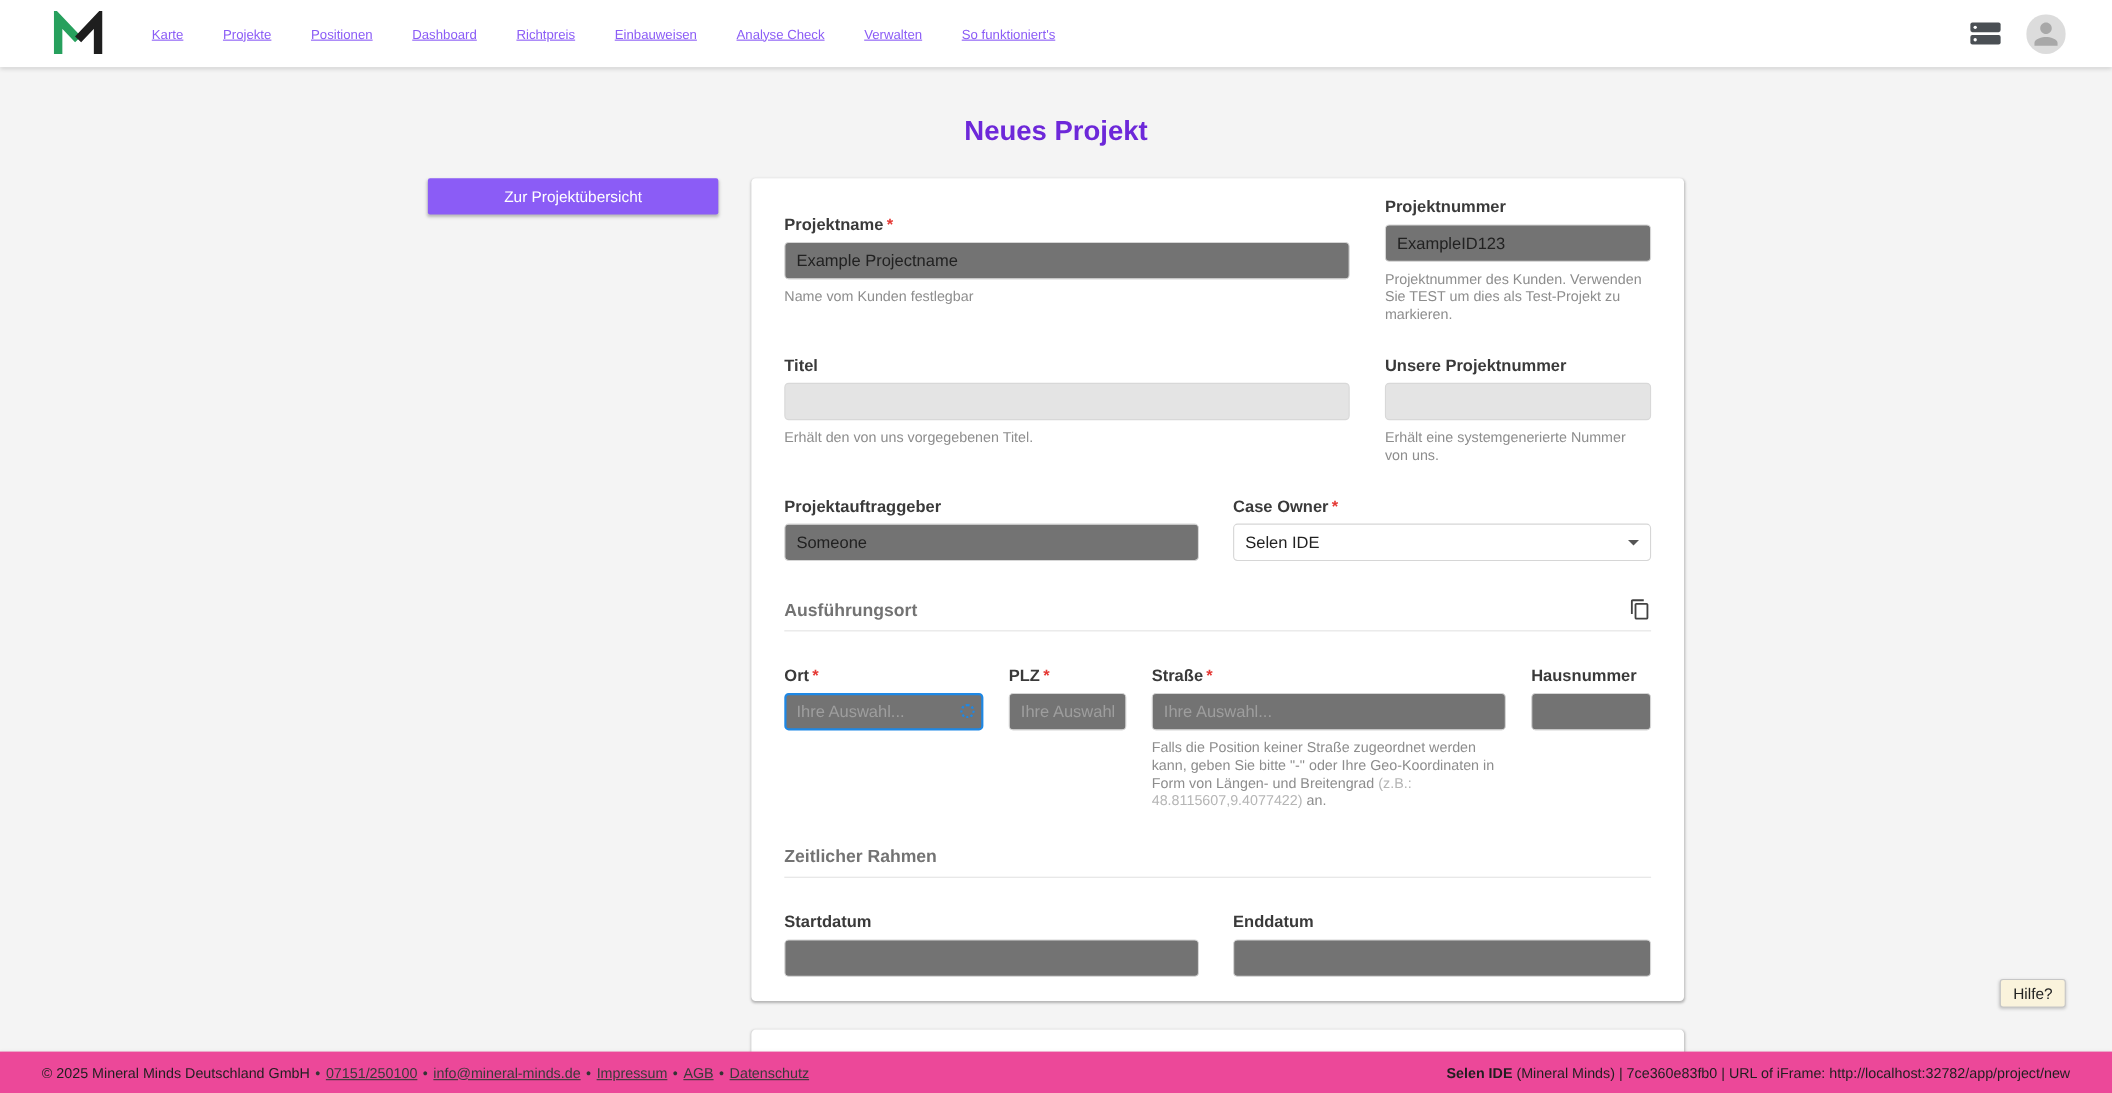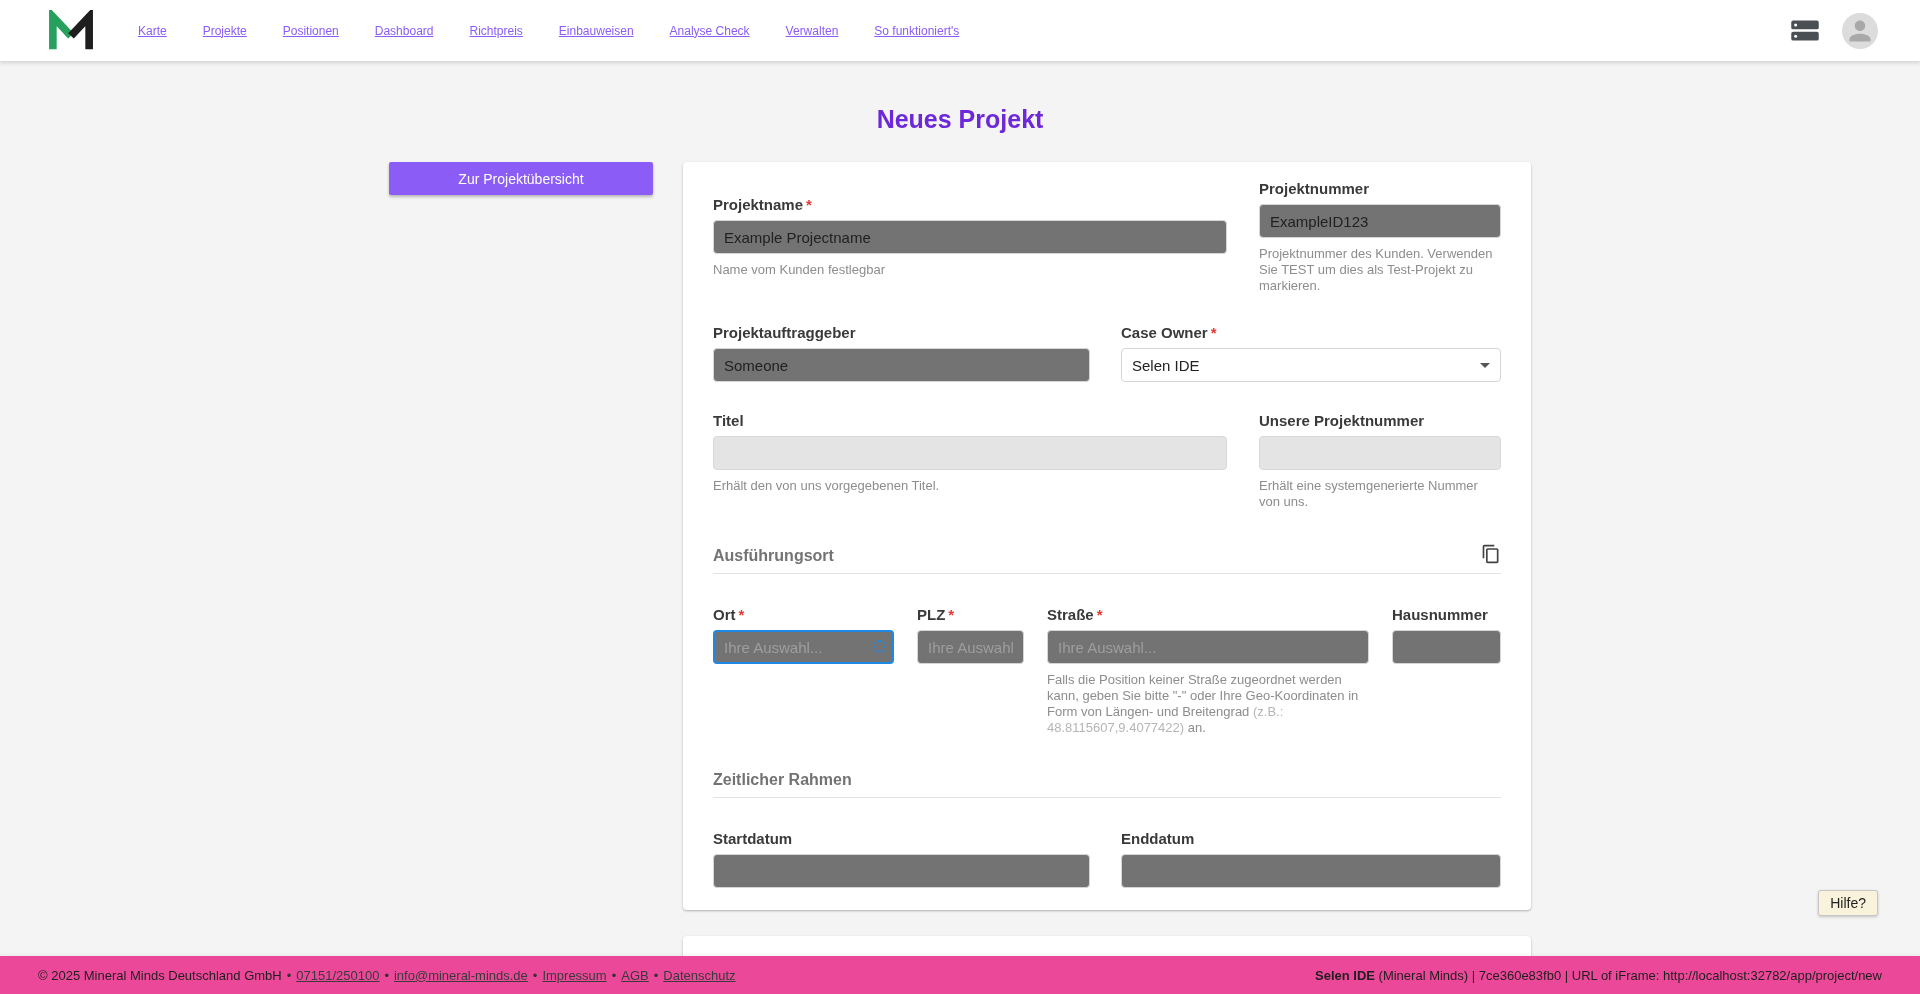--- a/index.html
+++ b/index.html
@@ -178,51 +178,51 @@
           <div class="w-projektnummer">
             <span class="field-label">
               <span>Projektnummer</span>
             </span>
             <input class="text-input" type="text" value="ExampleID123" style="">
             <div class="helper">Projektnummer des Kunden. Verwenden Sie TEST um dies als Test-Projekt zu markieren.</div>
           </div>
         </div>
 
         <div class="form-row">
+          <div class="w-projektname">
+            <span class="field-label">
+              <span>Titel</span>
+            </span>
+            <input class="text-input" type="text" disabled="" value="" style="">
+            <div class="helper">Erhält den von uns vorgegebenen Titel.</div>
+          </div>
+          <div class="w-projektnummer">
+            <span class="field-label">
+              <span>Unsere Projektnummer</span>
+            </span>
+            <input class="text-input" type="text" disabled="" value="" style="">
+            <div class="helper">Erhält eine systemgenerierte Nummer von uns.</div>
+          </div>
+        </div>
+
+        <div class="form-row">
           <div class="w-half-left">
             <span class="field-label">
               <span>Projektauftraggeber</span>
             </span>
             <input class="text-input" type="text" value="Someone" style="">
           </div>
           <div class="w-half-right">
             <span class="field-label">
               <span>Case Owner</span><span class="req">*</span>
             </span>
             <div class="select">
               <span>Selen IDE</span>
               <span class="caret"></span>
             </div>
-          </div>
-        </div>
-
-        <div class="form-row">
-          <div class="w-projektname">
-            <span class="field-label">
-              <span>Titel</span>
-            </span>
-            <input class="text-input" type="text" disabled="" value="" style="">
-            <div class="helper">Erhält den von uns vorgegebenen Titel.</div>
-          </div>
-          <div class="w-projektnummer">
-            <span class="field-label">
-              <span>Unsere Projektnummer</span>
-            </span>
-            <input class="text-input" type="text" disabled="" value="" style="">
-            <div class="helper">Erhält eine systemgenerierte Nummer von uns.</div>
           </div>
         </div>
 
         <div class="section-head">
           <span class="section-title">Ausführungsort</span>
           <span class="copy-btn">
             <svg width="20" height="20" viewBox="0 0 24 24">
               <path fill="#424242" d="M16 1H4c-1.1 0-2 .9-2 2v14h2V3h12V1zm3 4H8c-1.1 0-2 .9-2 2v14c0 1.1.9 2 2 2h11c1.1 0 2-.9 2-2V7c0-1.1-.9-2-2-2zm0 16H8V7h11v14z"></path>
             </svg>
           </span>

